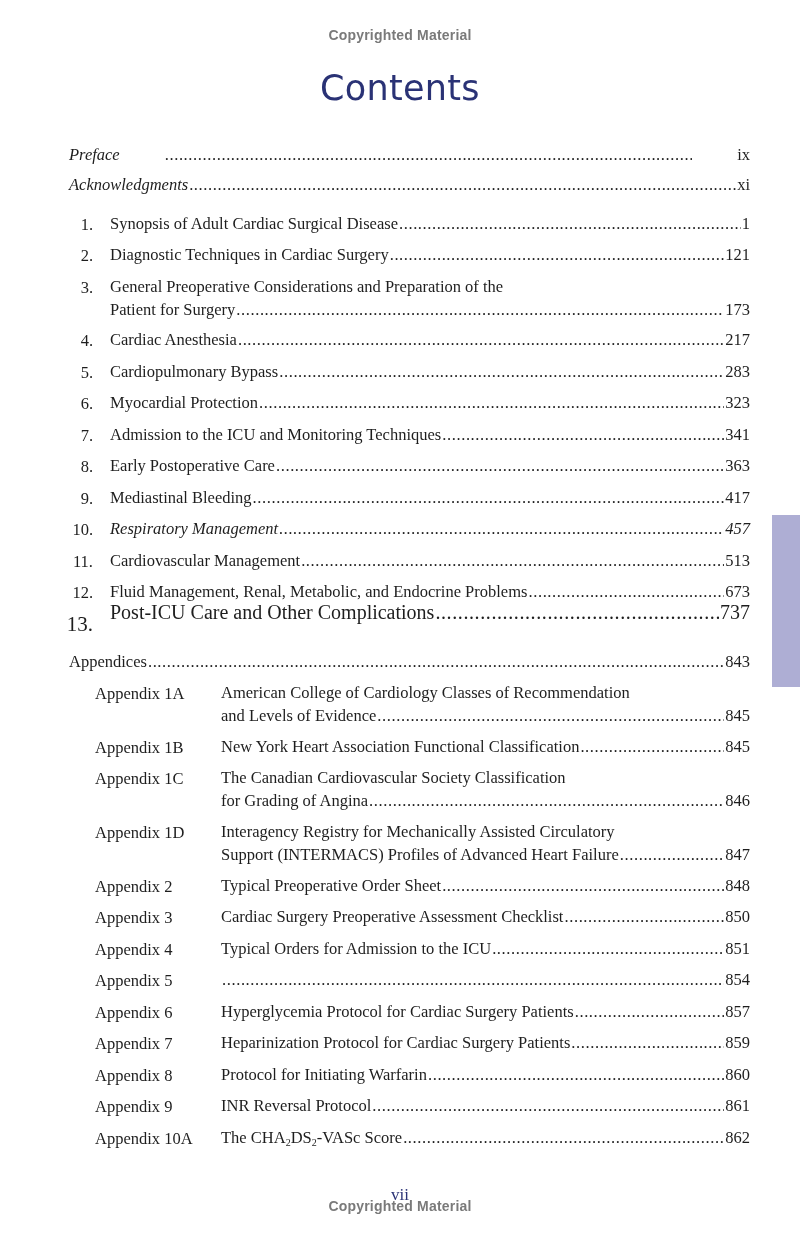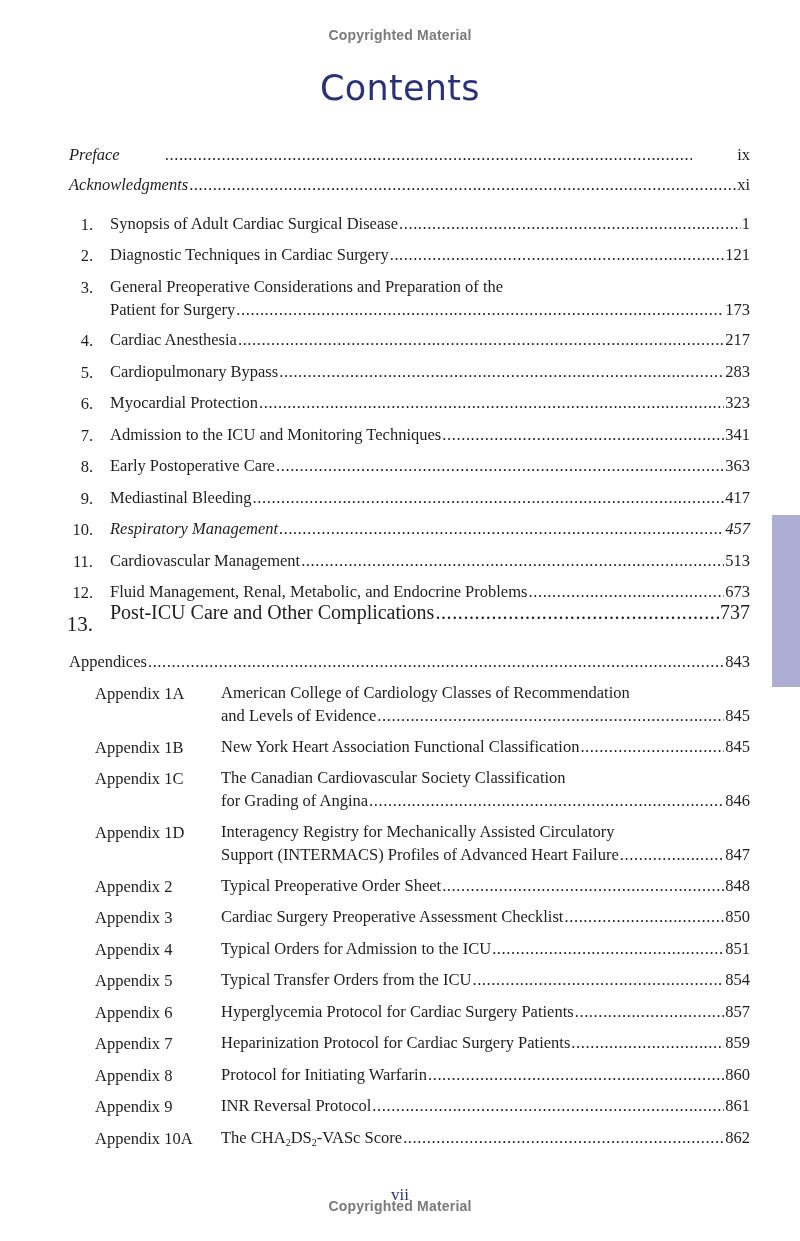--- a/index.html
+++ b/index.html
@@ -177,21 +177,20 @@
       <span class="page">850</span>
     </div>
     <div class="applabel" style="top: 939px; left: 95px; font-size: 16.5px; line-height: 22px;">Appendix 4</div>
     <div class="line fill" style="top: 939px; left: 221px; width: 529px; font-size: 16.5px;">
       <span class="text">Typical Orders for Admission to the ICU</span>
       <span class="dots"></span>
       <span class="page">851</span>
     </div>
     <div class="applabel" style="top: 970px; left: 95px; font-size: 16.5px; line-height: 22px;">Appendix 5</div>
     <div class="line fill" style="top: 970px; left: 221px; width: 529px; font-size: 16.5px;">
-      <span class="text">Typical Transfer Orders from the ICU</span>
       <span class="dots"></span>
       <span class="page">854</span>
     </div>
     <div class="applabel" style="top: 1002px; left: 95px; font-size: 16.5px; line-height: 22px;">Appendix 6</div>
     <div class="line fill" style="top: 1002px; left: 221px; width: 529px; font-size: 16.5px;">
       <span class="text">Hyperglycemia Protocol for Cardiac Surgery Patients</span>
       <span class="dots"></span>
       <span class="page">857</span>
     </div>
     <div class="applabel" style="top: 1033px; left: 95px; font-size: 16.5px; line-height: 22px;">Appendix 7</div>

